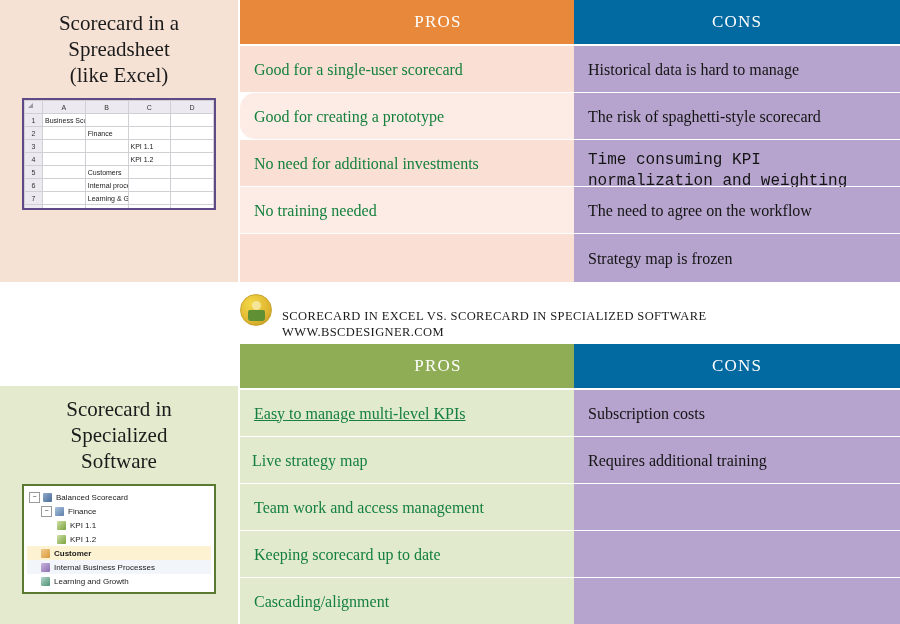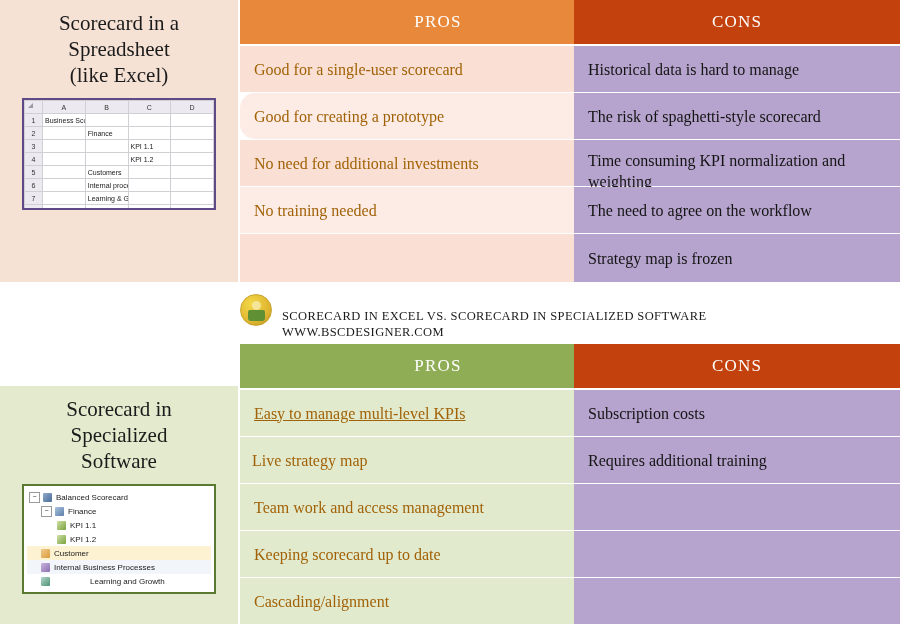--- a/index.html
+++ b/index.html
@@ -35,21 +35,21 @@
     color: #ffffff;
     font-size: 17px;
     letter-spacing: 1.2px;
     display: flex;
     align-items: center;
     justify-content: center;
     font-family: "Liberation Serif", serif;
   }
   .hdr-pros-orange { background: #e8883a; }
   .hdr-pros-green  { background: #8fad55; }
-  .hdr-cons        { background: #c2410c; }
+  .hdr-cons        { background: #0369a1; }
 
   
   .label-block {
     display: flex;
     flex-direction: column;
     align-items: center;
     padding-top: 10px;
   }
   .label-block.peach { background: #f6e2d5; }
   .label-block.sage  { background: #e3eacd; }
@@ -57,27 +57,27 @@
     font-size: 21px;
     line-height: 26px;
     text-align: center;
     color: #1b1b1b;
     padding: 0 14px;
   }
 
   
   .item {
     font-size: 16px;
-    color: #a16207;
+    color: #15803d;
     padding: 10px 14px 10px 14px;
     line-height: 21px;
     display: flex;
     align-items: center;
   }
-  .item.multiline { align-items: flex-start; }
+  .item.multiline { align-items: flex-start; font-family: Liberation Mono, monospace; }
   .pros-peach  { background: #fae0d4; }
   .pros-peach2 { background: #fcece5; }
   .pros-sage   { background: #e2eace; }
   .cons-purple { background: #b6a4ce; color: #141414; }
 
   
   .strip {
     position: absolute;
     left: 240px;
     top: 286px;
@@ -353,29 +353,29 @@
         <span>Finance</span>
       </div>
       <div class="tnode" style="padding-left:30px;">
         <div class="tico ico-kpi"></div>
         <span>KPI 1.1</span>
       </div>
       <div class="tnode" style="padding-left:30px;">
         <div class="tico ico-kpi"></div>
         <span>KPI 1.2</span>
       </div>
-      <div class="tnode sel" style="padding-left:14px;">
+      <div class="tnode sel" style="padding-left:14px;font-weight:bold;">
         <div class="tico ico-cust"></div>
         <span>Customer</span>
       </div>
       <div class="tnode row-alt" style="padding-left:14px;">
         <div class="tico ico-proc"></div>
         <span>Internal Business Processes</span>
       </div>
-      <div class="tnode" style="padding-left:14px;gap:36px;">
+      <div class="tnode" style="padding-left:14px;">
         <div class="tico ico-learn"></div>
         <span>Learning and Growth</span>
       </div>
     </div>
   </div>
 
   <div class="cell col-pros hdr hdr-pros-green" style="top:344px;">PROS</div>
 
   <div class="cell col-pros item pros-sage" style="top:390px; height:46px;text-decoration:underline;">Easy to manage multi-level KPIs</div>
   <div class="cell col-pros item pros-sage" style="top:437px; height:46px;padding-left:12px;">Live strategy map</div>

